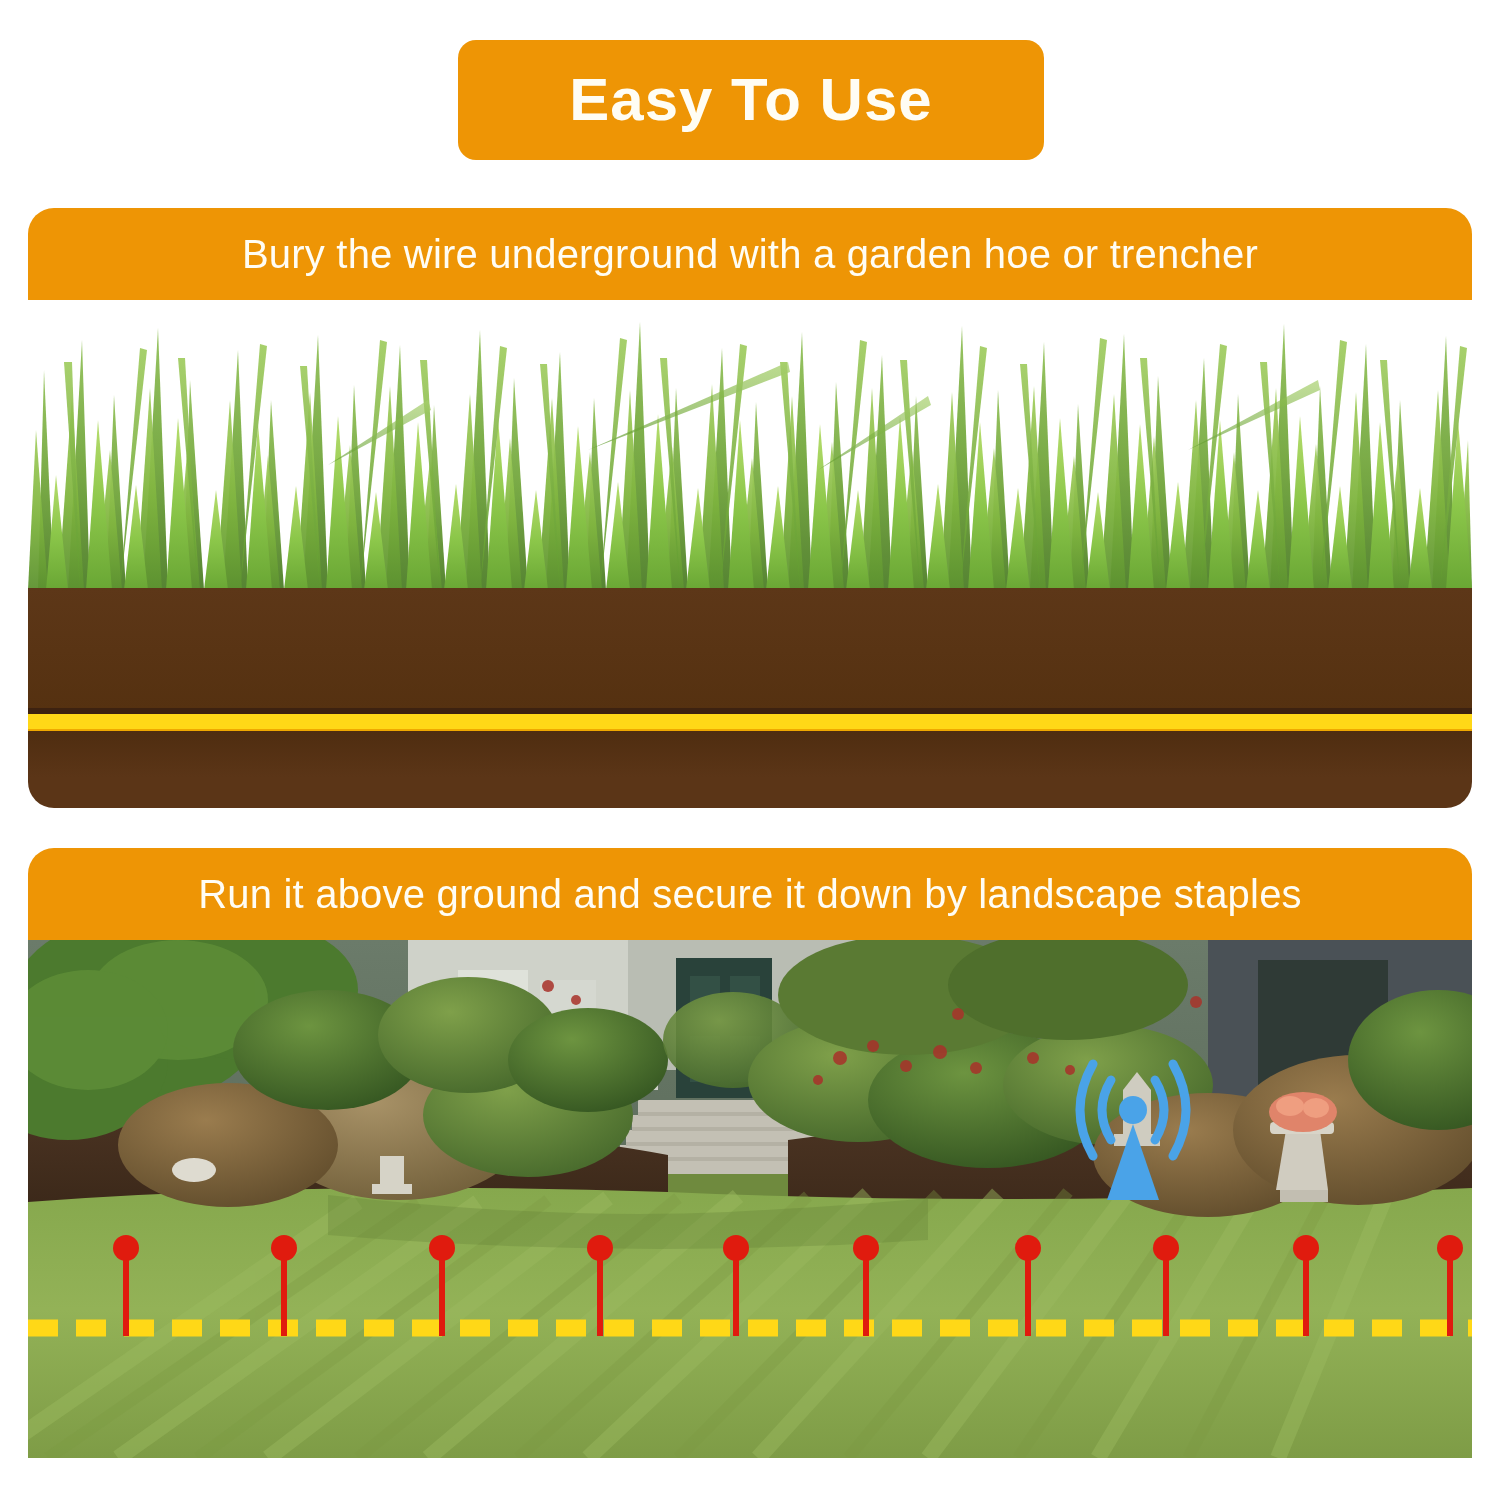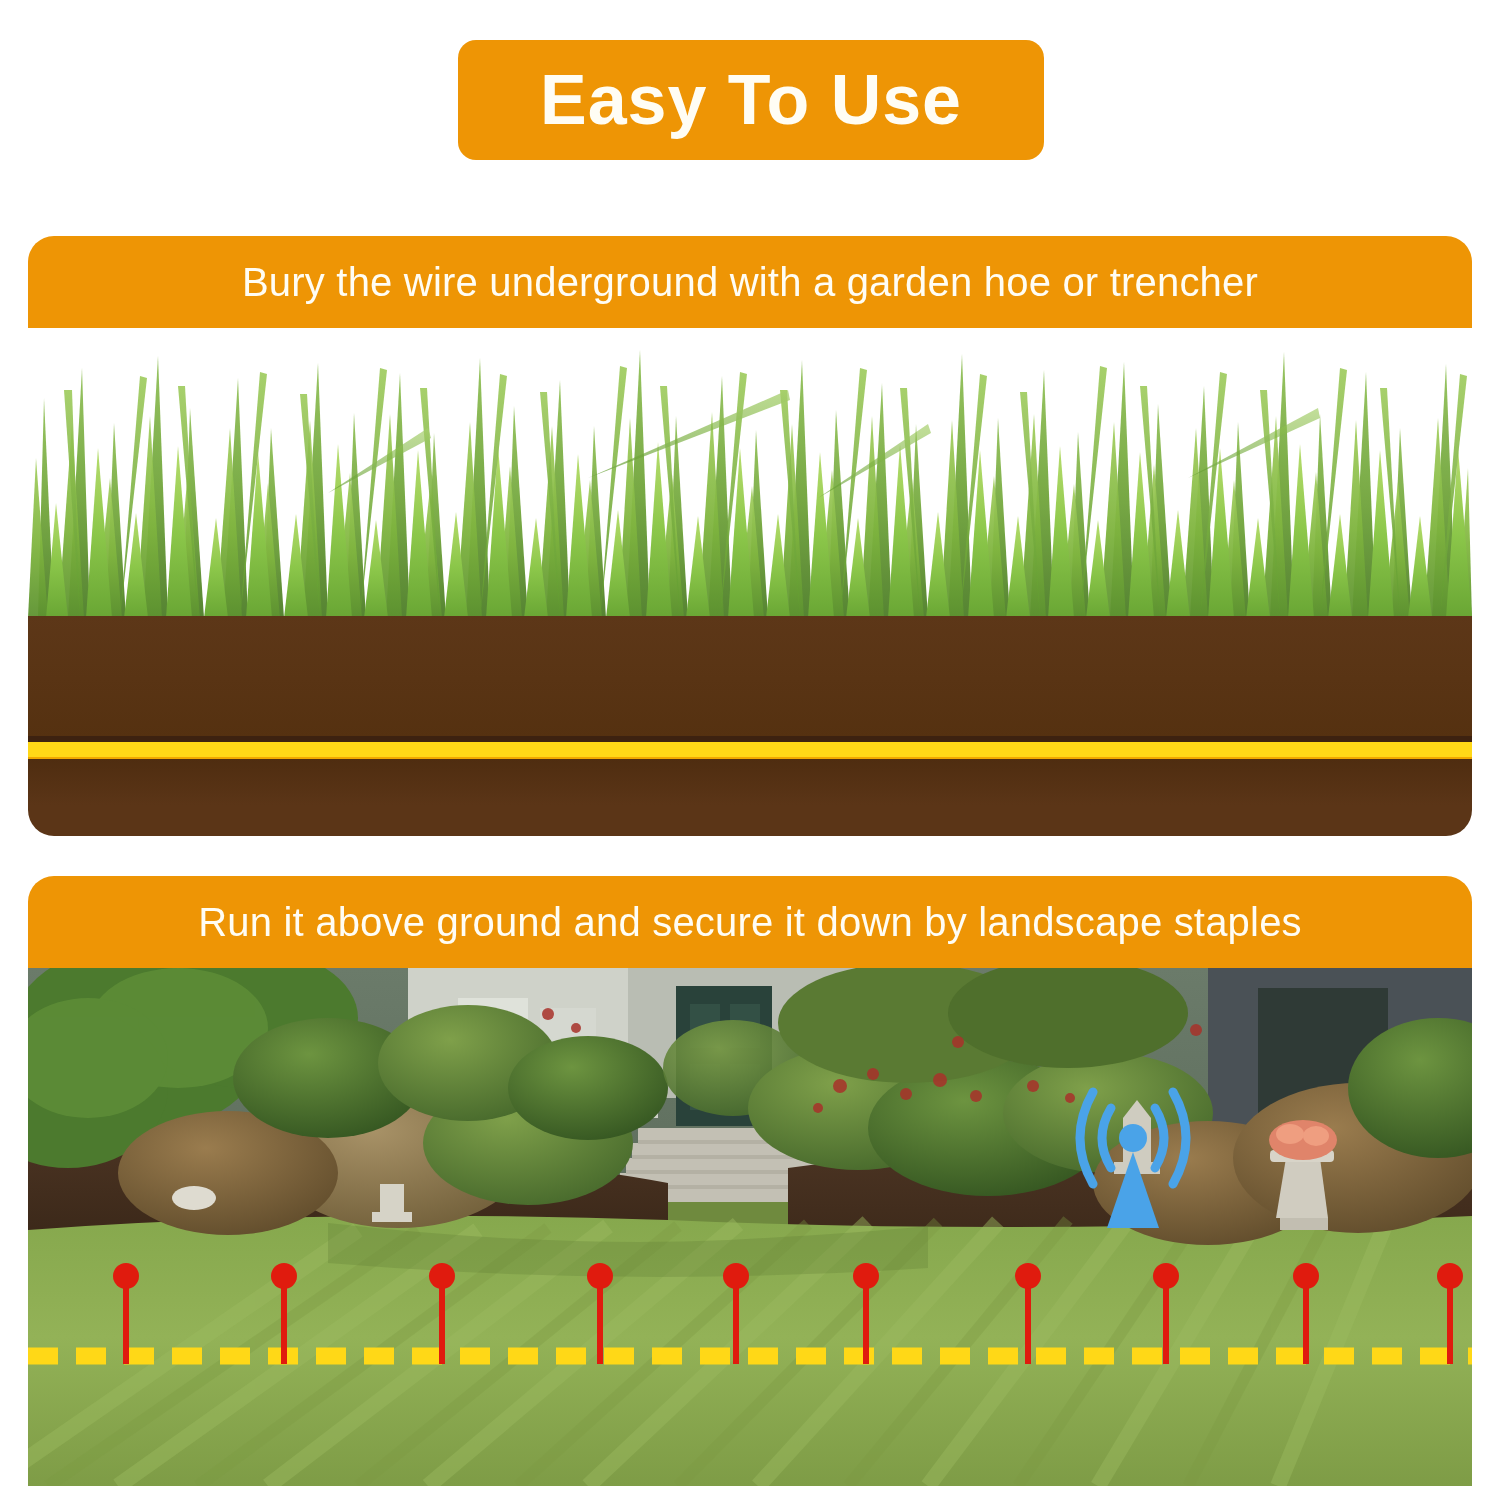--- a/index.html
+++ b/index.html
@@ -15,35 +15,34 @@
   #title-banner{
     position:absolute;
     left:458px; top:40px;
     width:586px; height:120px;
     background:#ee9505;
     border-radius:18px;
     display:flex;align-items:center;justify-content:center;
   }
   #title-text{
     color:#fffdf4;
-    font-size:70px;
+    font-size:60px;
     font-weight:bold;
     letter-spacing:1px;
     line-height:1;
     white-space:nowrap;
   }
 
   
   .panel{
     position:absolute;
     left:28px;
     width:1444px;
     border-radius:26px;
     overflow:hidden;
-    margin-top:28px;
   }
   #panel-bury{ top:208px; height:600px; }
   #panel-surface{ top:848px; height:635px; }
 
   .caption-bar{
     position:relative;
     width:100%;
     height:92px;
     background:#ee9505;
     display:flex;

